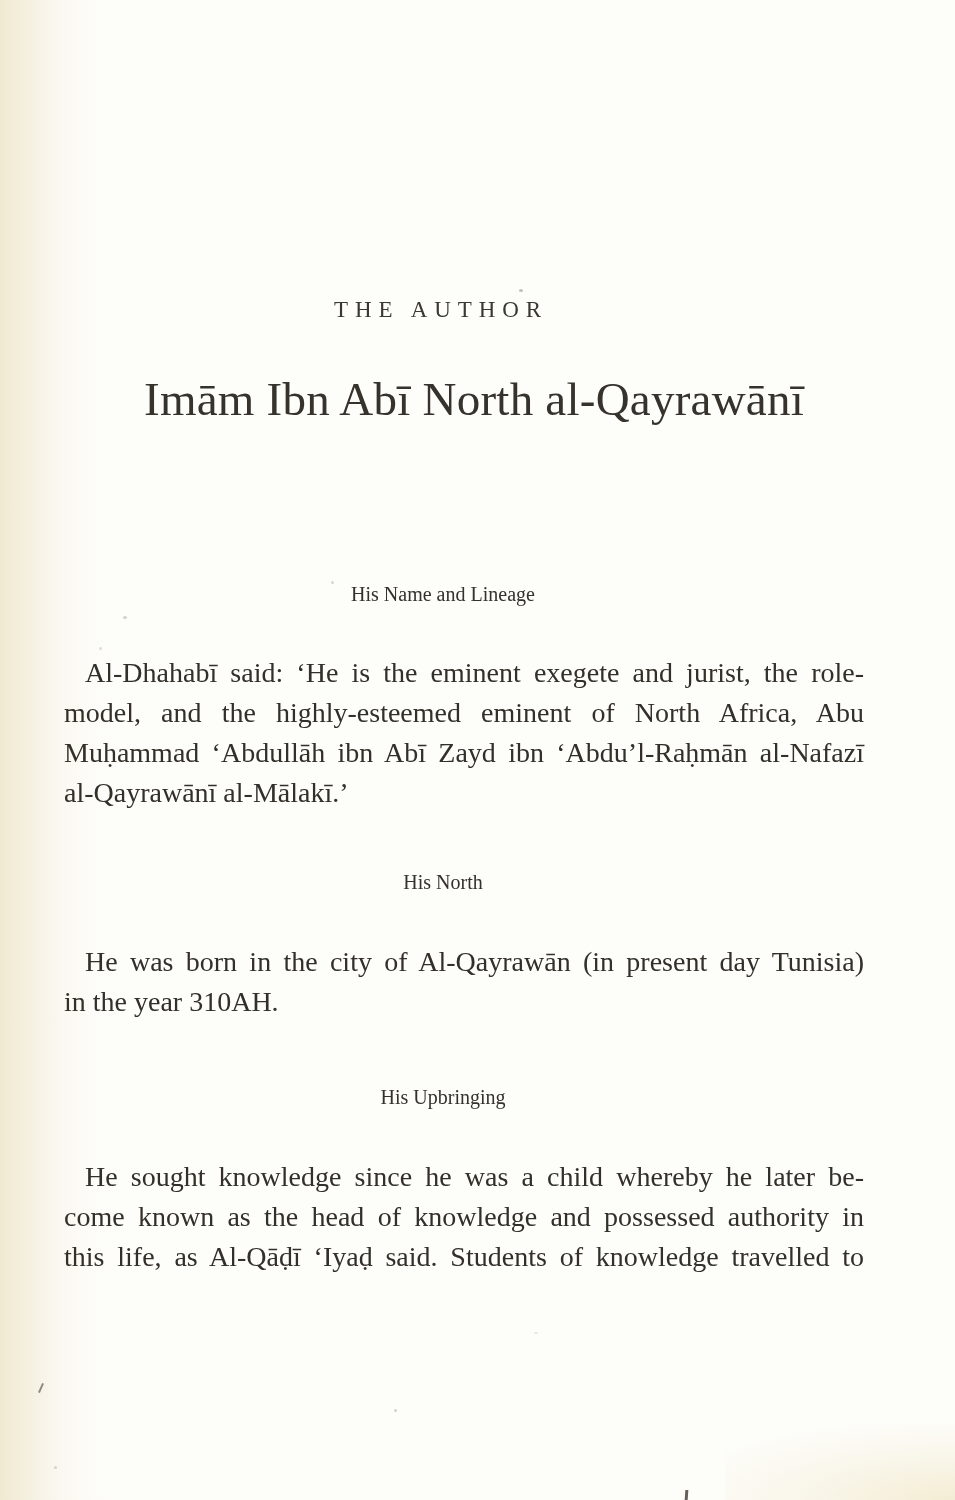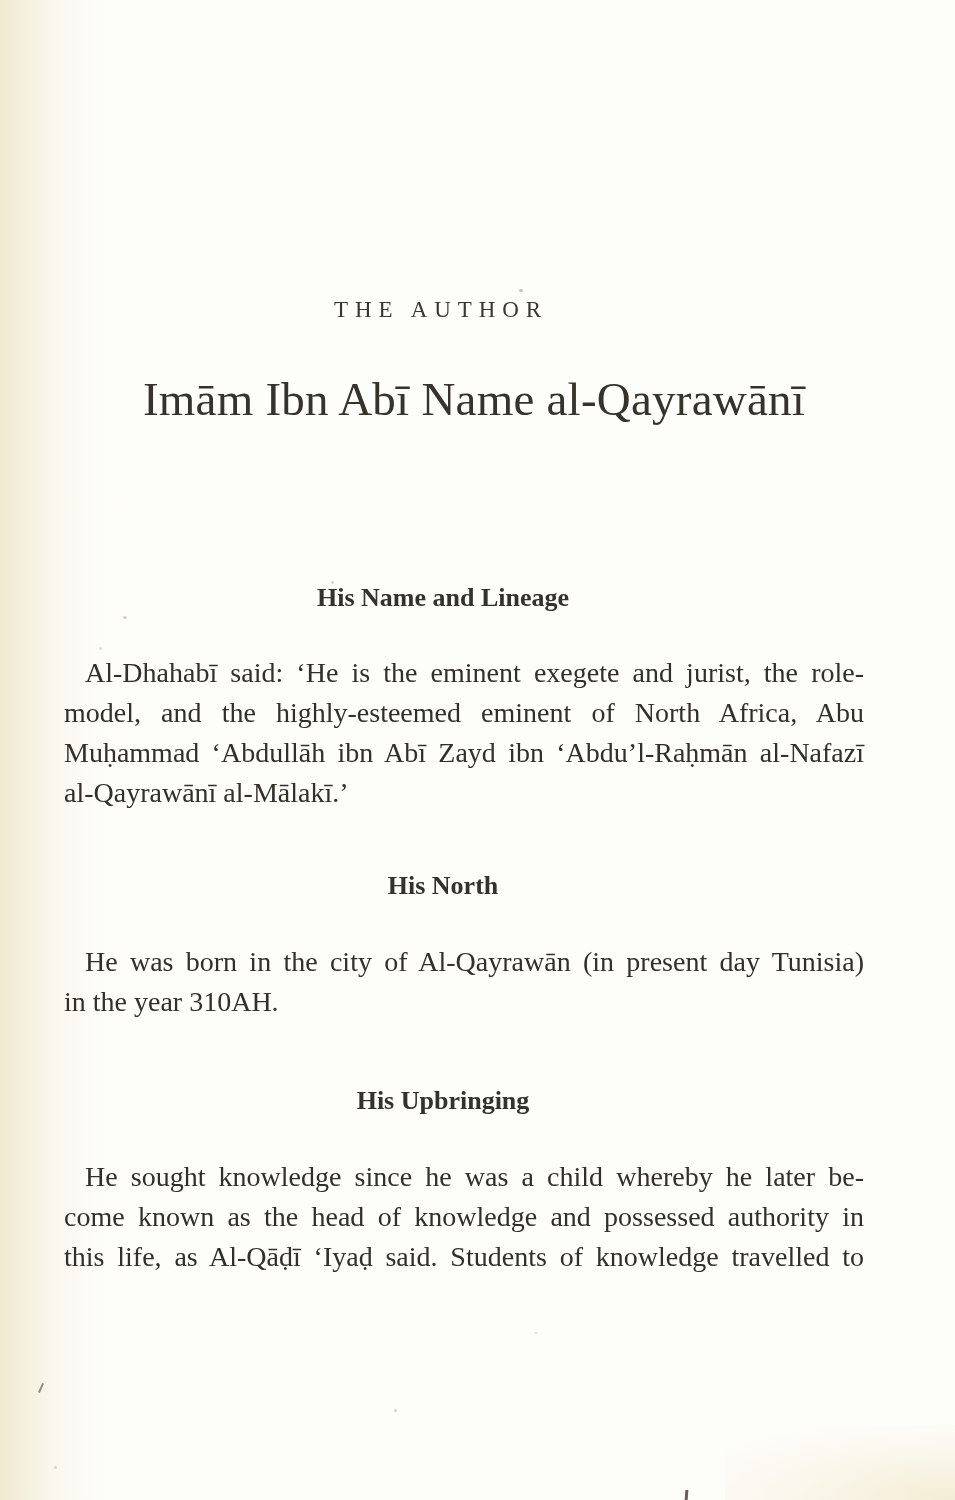--- a/index.html
+++ b/index.html
@@ -46,22 +46,22 @@
     margin: 0;
     font-size: 47px;
     font-weight: normal;
     letter-spacing: 0.005em;
     text-align: center;
     transform: translateX(10px);
     color: #36322c;
   }
   .heading {
     margin: 0;
-    font-size: 26px;
-    font-weight: bold;
+    font-size: 20px;
+    font-weight: normal;
     text-align: center;
     transform: translateX(-21px);
     color: #35312b;
   }
   .heading-1 { top: 583px; }
   .heading-2 { top: 871px; }
   .heading-3 { top: 1086px; }
   .para { font-size: 28px; line-height: 40px; }
   .para-1 { top: 653px; }
   .para-2 { top: 942px; }
@@ -113,21 +113,21 @@
   <div class="speck s3"></div>
   <div class="speck s4"></div>
   <div class="speck s5"></div>
   <div class="speck s6"></div>
   <div class="speck s7"></div>
   <div class="mark m1"></div>
   <div class="mark m2"></div>
 
   <div class="block kicker">THE AUTHOR</div>
 
-  <h1 class="block title">Imām Ibn Abī Name al-Qayrawānī</h1>
+  <h1 class="block title">Imām Ibn Abī North al-Qayrawānī</h1>
 
   <h2 class="block heading heading-1">His Name and Lineage</h2>
 
   <div class="block para para-1">
     <div class="line indent">Al-Dhahabī said: ‘He is the eminent exegete and jurist, the role-</div>
     <div class="line">model, and the highly-esteemed eminent of North Africa, Abu</div>
     <div class="line">Muḥammad ‘Abdullāh ibn Abī Zayd ibn ‘Abdu’l-Raḥmān al-Nafazī</div>
     <div class="line last">al-Qayrawānī al-Mālakī.’</div>
   </div>
 

